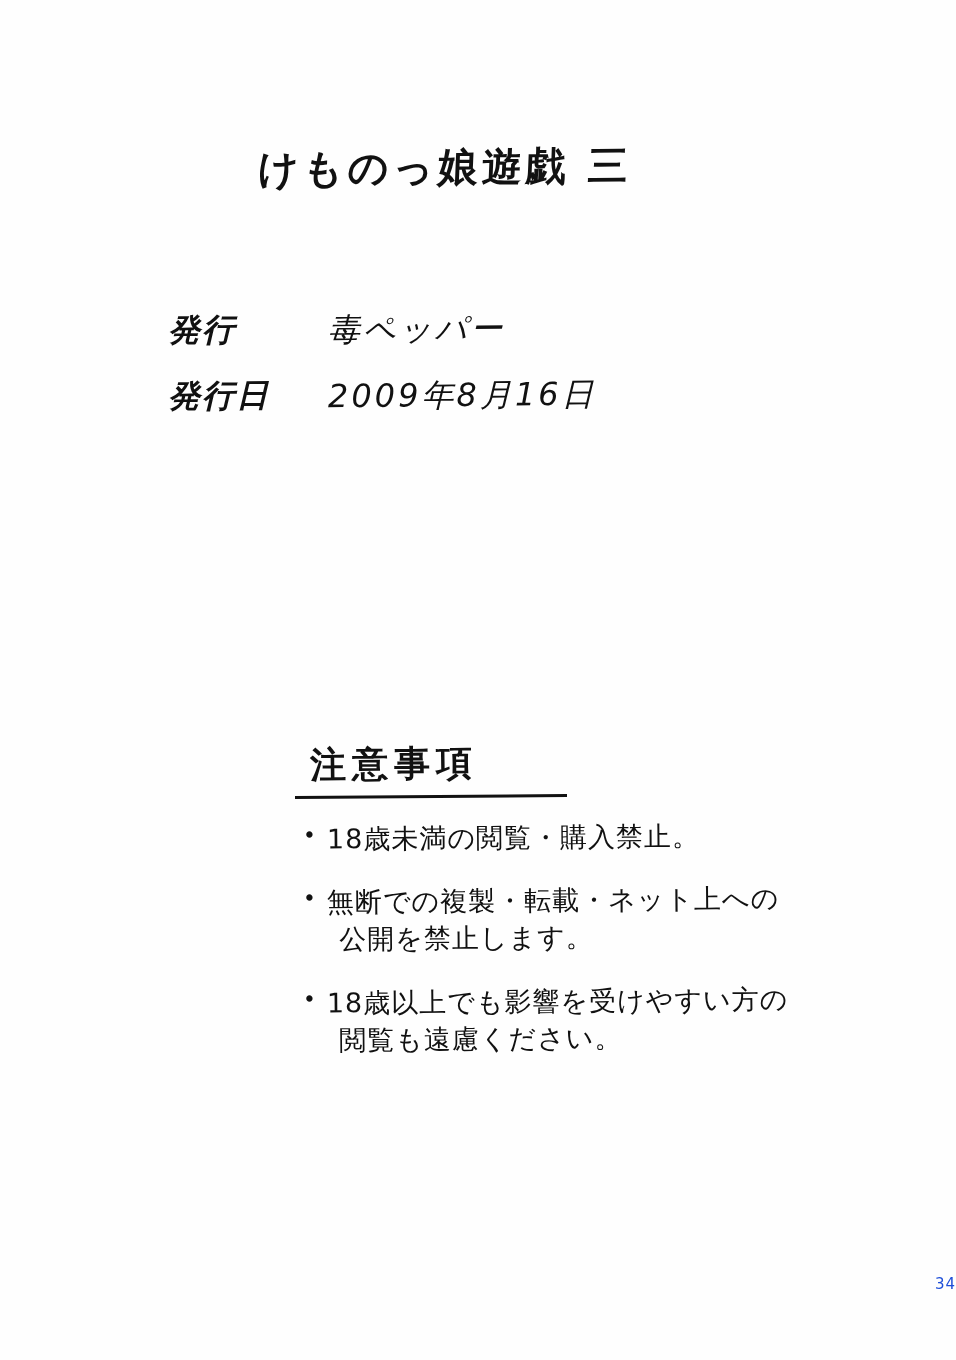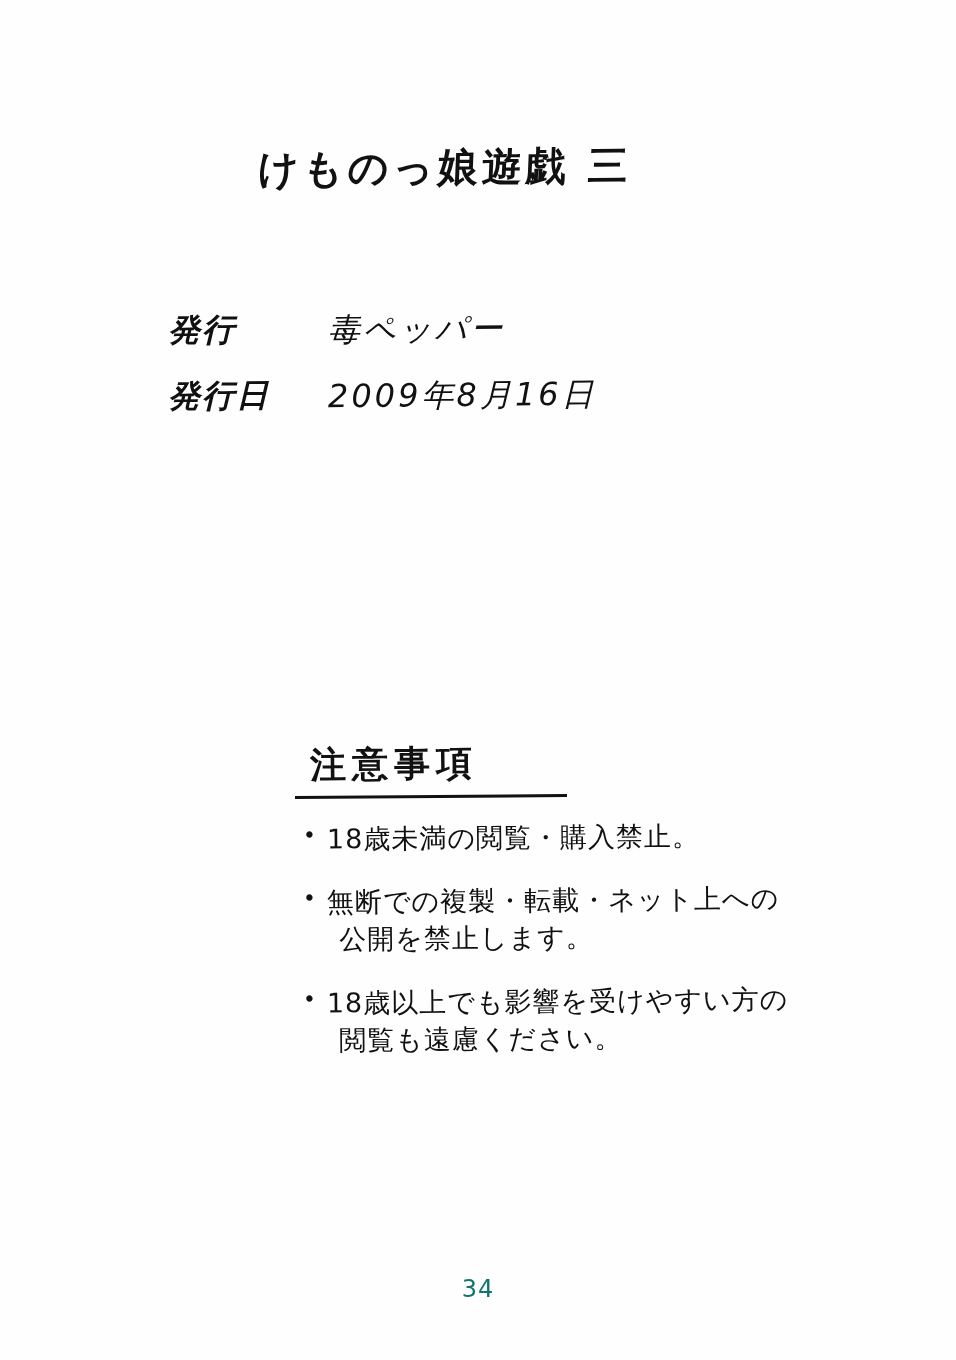--- a/index.html
+++ b/index.html
@@ -142,24 +142,24 @@
     display: block;
     padding-left: 12px;
   }
 
   
   .page-number {
     position: absolute;
     left: 0;
     right: 0;
     top: 1275px;
-    text-align: center;
-    font-size: 24px;
+    text-align: right;
+    font-size: 15px;
     letter-spacing: 1px;
-    color: #0f766e;
+    color: #1d4ed8;
   }
 </style>
 </head>
 <body>
 
 <div class="page">
 
   <div class="title">けものっ娘遊戯 三</div>
 
   <div class="colophon">

